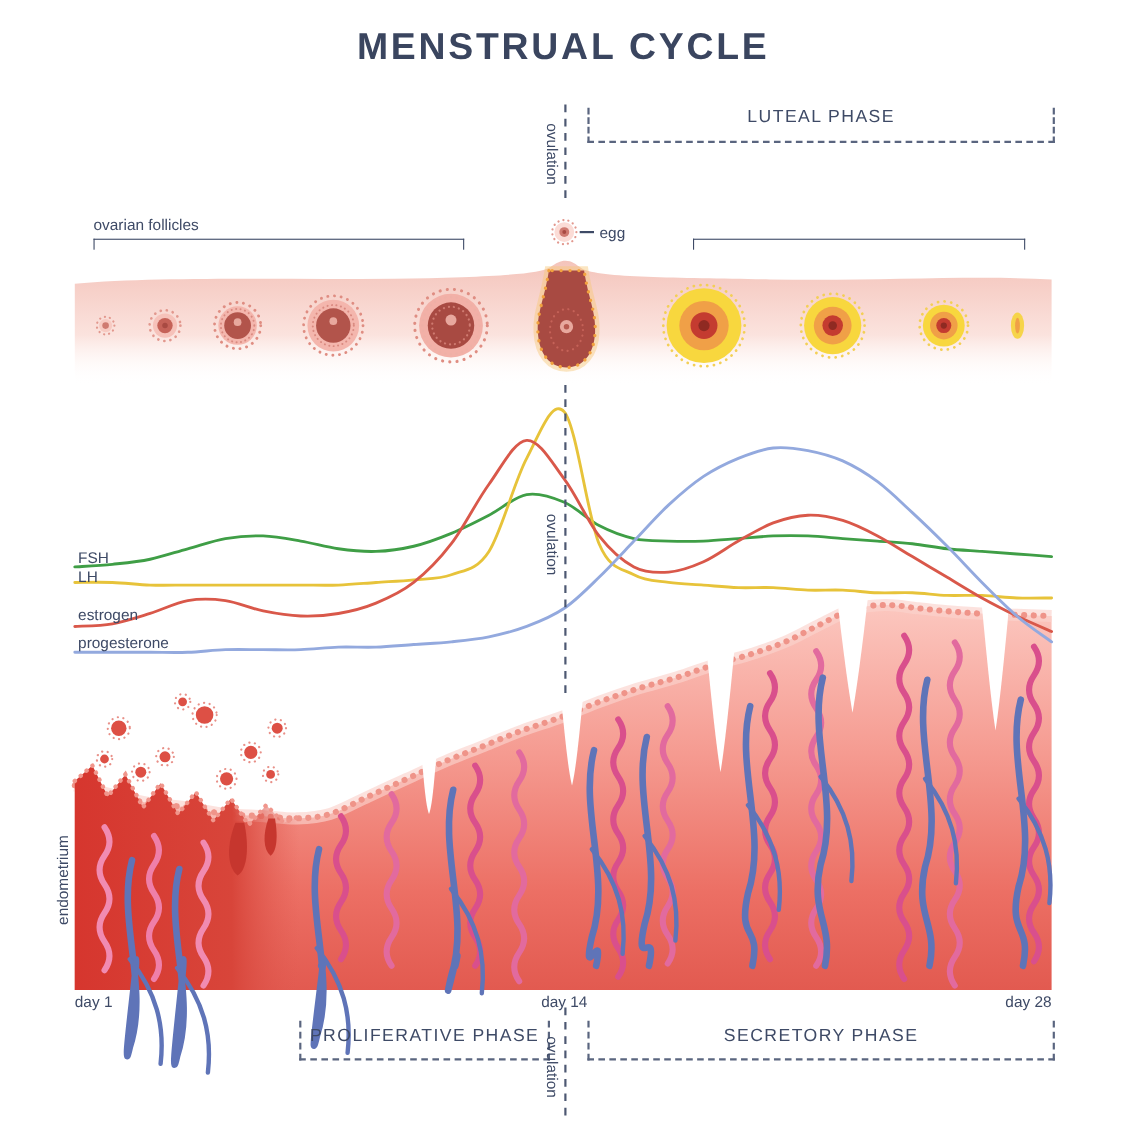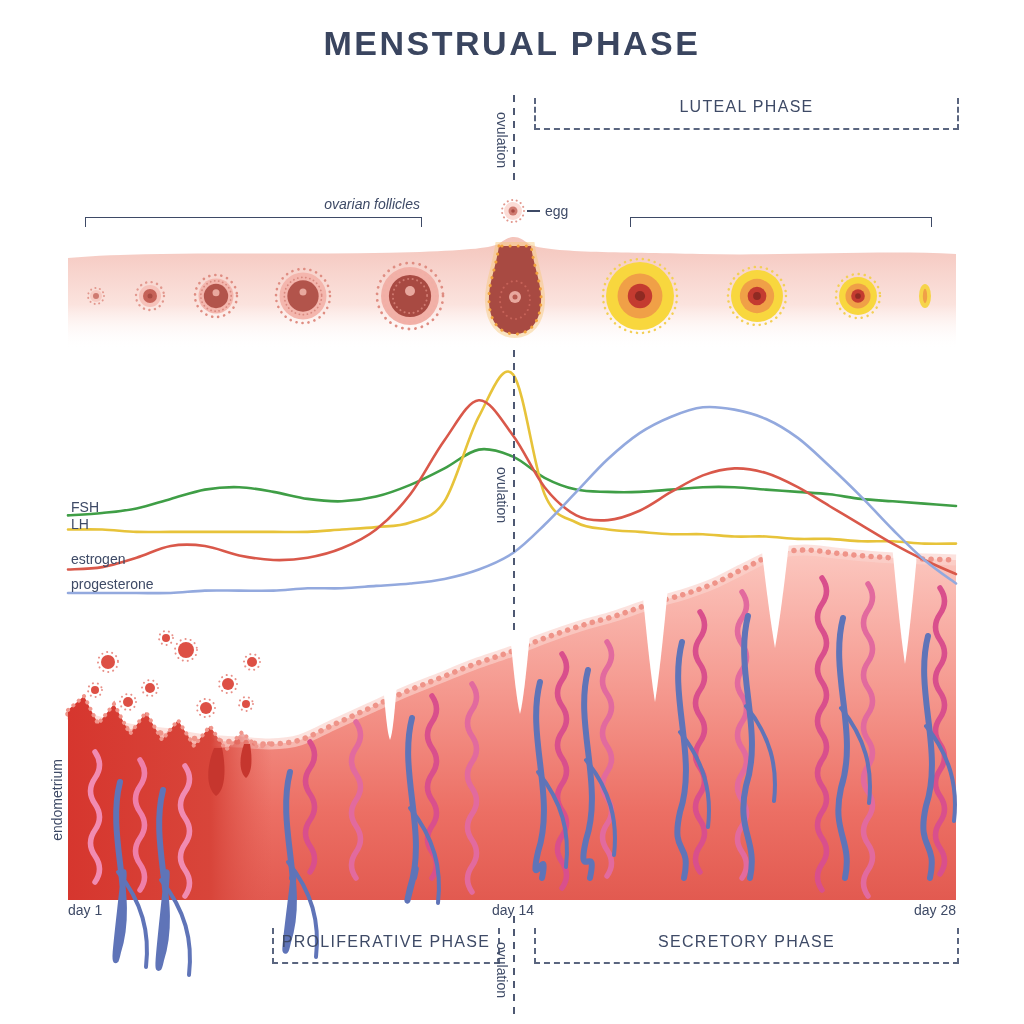--- a/index.html
+++ b/index.html
@@ -11,21 +11,21 @@
   .lbl{position:absolute;color:#3e4a66;white-space:nowrap;}
   .phase{font-size:16px;letter-spacing:1.3px;}
   .small{font-size:14px;text-align:center;}
   .ubracket{position:absolute;border-left:2px dashed #5a657f;border-right:2px dashed #5a657f;
             border-bottom:2px dashed #5a657f;}
   .ubracket .blab{position:absolute;left:50%;transform:translateX(-50%);white-space:nowrap;color:#3e4a66;}
   .nbracket{position:absolute;height:9px;border-left:1.5px solid #3e4a66;
             border-right:1.5px solid #3e4a66;border-top:1.5px solid #3e4a66;}
   .vtext{position:absolute;font-size:14px;white-space:nowrap;color:#3e4a66;}
   .eggline{position:absolute;left:527px;top:210px;width:13px;border-top:2px solid #3e4a66;}
-  .ctr{text-align:right;font-style:italic;}
+  .ctr{text-align:left;}
 </style>
 </head>
 <body>
 
 <div class="poster">
 
   <svg id="art" viewBox="0 0 1024 1024">
     <defs>
       <linearGradient id="bandGrad" x1="0" y1="0" x2="0" y2="1">
         <stop offset="0" stop-color="#f4c4bb"></stop>
@@ -195,21 +195,21 @@
         <path d="M 68 569.5 C 73.7 569.1 90.8 569.1 102.2 567.1 C 113.6 565.1 125.1 561.2 136.5 557.7 C 147.9 554.2 159.3 548.0 170.7 546 C 182.1 544.0 193.5 544.4 204.9 546 C 216.3 547.6 227.8 553.1 239.2 555.4 C 250.6 557.7 262.0 559.6 273.4 560 C 284.8 560.4 296.2 559.7 307.6 557.7 C 319.0 555.8 330.4 553.0 341.8 548.3 C 353.2 543.6 364.7 538.5 376.1 529.5 C 387.5 520.5 398.9 509.2 410.3 494.3 C 421.7 479.4 433.1 455.9 444.5 440.2 C 455.9 424.5 467.4 401.1 478.8 400.3 C 490.2 399.5 502.0 421.0 513 435.5 C 524.0 450.0 534.1 473.9 544.6 487.2 C 555.1 500.5 565.8 509.9 576.3 515.4 C 586.8 520.9 597.3 520.9 607.9 520.1 C 618.5 519.3 629.0 515.4 639.6 510.7 C 650.2 506.0 660.7 497.8 671.2 491.9 C 681.8 486.0 692.4 479.3 702.9 475.4 C 713.4 471.5 724.0 468.8 734.5 468.4 C 745.0 468.0 755.6 470.0 766.1 473.1 C 776.6 476.2 787.3 481.7 797.8 487.2 C 808.3 492.7 818.8 499.7 829.4 506 C 840.0 512.3 850.5 518.5 861.1 524.8 C 871.7 531.1 882.2 537.7 892.7 543.6 C 903.3 549.5 913.9 554.9 924.4 560 C 934.9 565.1 950.7 571.8 956 574.1" fill="none" stroke="#d9584a" stroke-width="2.6" stroke-linecap="round"></path>
         <path d="M 68 593 C 73.7 593.0 90.8 593.0 102.2 593 C 113.6 593.0 125.1 593.0 136.5 593 C 147.9 593.0 159.3 593.4 170.7 593 C 182.1 592.6 193.5 591.0 204.9 590.6 C 216.3 590.2 227.8 590.6 239.2 590.6 C 250.6 590.6 262.0 591.0 273.4 590.6 C 284.8 590.2 296.2 588.7 307.6 588.3 C 319.0 587.9 330.4 588.7 341.8 588.3 C 353.2 587.9 364.7 586.7 376.1 585.9 C 387.5 585.1 398.9 584.7 410.3 583.5 C 421.7 582.3 433.1 581.2 444.5 578.9 C 455.9 576.6 467.4 573.8 478.8 569.5 C 490.2 565.2 502.0 560.5 513 553 C 524.0 545.5 534.1 535.0 544.6 524.8 C 555.1 514.6 565.8 502.9 576.3 491.9 C 586.8 480.9 597.3 468.8 607.9 459 C 618.5 449.2 629.0 440.2 639.6 433.1 C 650.2 426.1 660.7 421.0 671.2 416.7 C 681.8 412.4 692.4 408.5 702.9 407.3 C 713.4 406.1 724.0 407.7 734.5 409.6 C 745.0 411.6 755.6 414.3 766.1 419 C 776.6 423.7 787.3 430.1 797.8 437.9 C 808.3 445.7 818.8 456.2 829.4 466 C 840.0 475.8 850.5 486.0 861.1 496.6 C 871.7 507.2 882.2 518.9 892.7 529.5 C 903.3 540.1 913.9 551.0 924.4 560 C 934.9 569.0 950.7 579.6 956 583.5" fill="none" stroke="#93a9de" stroke-width="2.6" stroke-linecap="round"></path>
       </g>
     <g id="g-dashes">
         <line x1="514" y1="95" x2="514" y2="185" stroke="#4d5872" stroke-width="2" stroke-dasharray="7 6"></line>
         <line x1="514" y1="350" x2="514" y2="632" stroke="#4d5872" stroke-width="2" stroke-dasharray="7 6"></line>
         <line x1="514" y1="916" x2="514" y2="1014" stroke="#4d5872" stroke-width="2" stroke-dasharray="7 6"></line>
       </g>
   </svg>
 
-  <h1 class="title">MENSTRUAL PHASE</h1>
+  <h1 class="title">MENSTRUAL CYCLE</h1>
 
   <div class="ubracket" style="left:534px;top:98px;width:421px;height:30px">
     <span class="blab phase" style="top:0px">LUTEAL PHASE</span>
   </div>
   <div class="vtext" style="left:502px;top:140px;transform:translate(-50%,-50%) rotate(90deg)">ovulation</div>
 
   <div class="lbl small ctr" style="left:85px;top:196px;width:335px">ovarian follicles</div>
   <div class="nbracket" style="left:85px;top:217px;width:335px"></div>
   <div class="eggline"></div>
   <div class="lbl small" style="left:545px;top:203px">egg</div>

